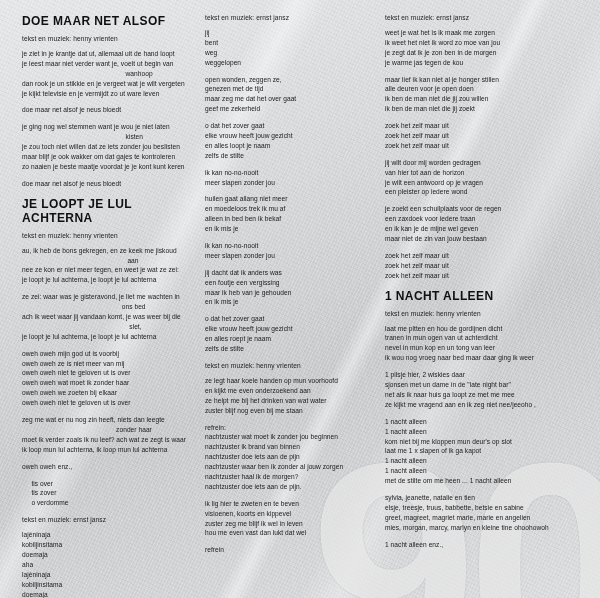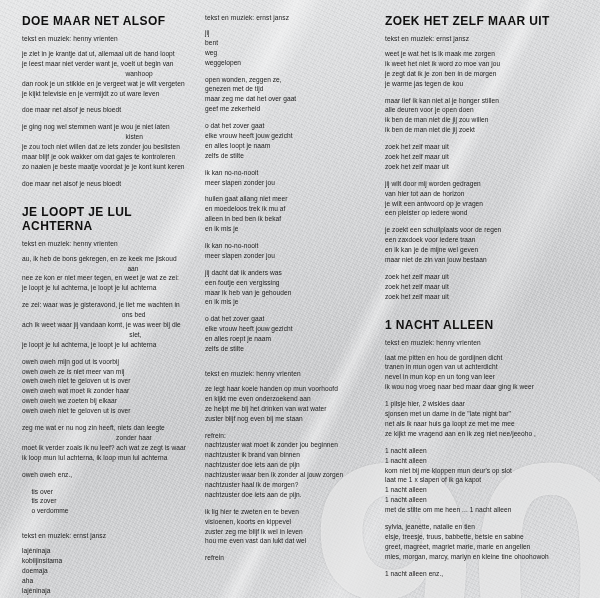--- a/index.html
+++ b/index.html
@@ -69,21 +69,21 @@
 
   h2.song-title {
     font-size: 12px;
     font-weight: bold;
     letter-spacing: 0.4px;
     margin: 0 0 7px 0;
     text-transform: uppercase;
     color: #101010;
   }
   .song + .song {
-    margin-top: 16px;
+    margin-top: 8px;
   }
   .credit {
     font-size: 6.6px;
     margin: 0 0 7px 0;
     color: #222;
     letter-spacing: 0.1px;
   }
   .stanza {
     font-size: 6.6px;
     line-height: 1.5;
@@ -205,21 +205,20 @@
 nachtzuster doe iets aan de pijn.</p>
           <p class="stanza">ik lig hier te zweten en te beven
 visioenen, koorts en kippevel
 zuster zeg me blijf ik wel in leven
 hou me even vast dan lukt dat wel</p>
           <p class="stanza">refrein</p>
         </div>
       </div>
     <div class="col col3">
         <div class="song">
-          <h2 class="song-title">ZOEK HET ZELF MAAR UIT</h2>
           <p class="credit">tekst en muziek: ernst jansz</p>
           <p class="stanza">weet je wat het is ik maak me zorgen
 ik weet het niet ik word zo moe van jou
 je zegt dat ik je zon ben in de morgen
 je warme jas tegen de kou</p>
           <p class="stanza">maar lief ik kan niet al je honger stillen
 alle deuren voor je open doen
 ik ben de man niet die jij zou willen
 ik ben de man niet die jij zoekt</p>
           <p class="stanza">zoek het zelf maar uit

